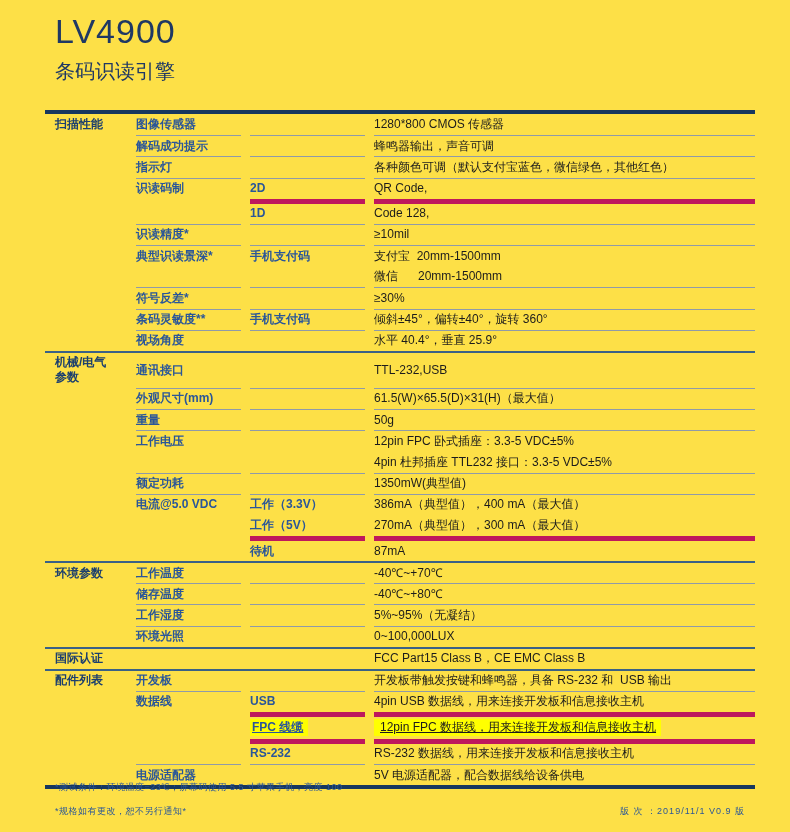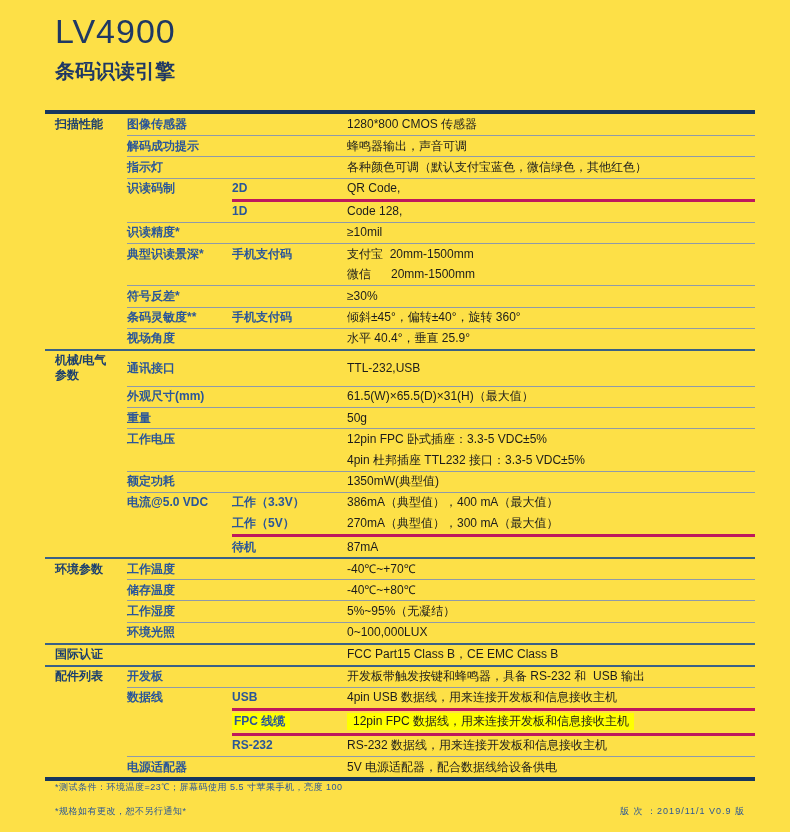--- a/index.html
+++ b/index.html
@@ -11,48 +11,49 @@
     font-family:"Liberation Sans", sans-serif;
     overflow:hidden;
   }
   .title {
     position:absolute; left:55px; top:12px;
     font-size:34px; font-weight:400; letter-spacing:1px;
     color:#1F3864;
   }
   .subtitle {
     position:absolute; left:55px; top:58px;
-    font-size:20px; font-weight:700;
+    font-size:20px; font-weight:400;
     color:#1F3864;
     text-align:right;
   }
   .spec-table {
     position:absolute; left:45px; top:110px; width:710px;
   }
   .bar { height:4px; background:#17375E; width:100%; }
   .row {
     display:grid;
     grid-template-columns:82px 105px 115px 1fr;
     min-height:21.2px;
     position:relative;
+    gap:9px;
   }
   .row > div {
     display:flex; align-items:center;
     font-size:12px; line-height:15px;
     padding:2.5px 4px 2.5px 0;
   }
   .c1 { padding-left:10px !important; font-weight:700; color:#1C3F6E; }
   .c1 span { white-space:pre-line; }
   .c2, .c3 { font-weight:700; color:#2A5699; }
   .c4 { color:#1C1C1C; }
   .c4 span { white-space:pre-wrap; }
   .sep-prop .c2, .sep-prop .c3, .sep-prop .c4 { border-top:1px solid #8f9aa8; }
-  .sep-sub .c3, .sep-sub .c4 { border-top:3px solid #be185d; }
+  .sep-sub .c3, .sep-sub .c4 { border-top:5px solid #be185d; }
   .sep-section { border-top:2px solid #3A6186; }
-  .hl .c3 span, .hl .c4 span { background:#FFFF00; padding:1px 5px 1px 2px; }
+  .hl .c3 span, .hl .c4 span { background:#FFFF00; padding:1px 5px 1px 2px;text-decoration:underline; }
   .hl .c4 span { padding-left:6px; }
   .footnotes {
     position:absolute; left:55px; top:781px; width:690px;
     font-size:9px; color:#2B5797; letter-spacing:0.5px;
   }
   .foot-line1 { margin-bottom:11px; }
   .foot-line2 { display:flex; justify-content:space-between; align-items:center; }
   .version { color:#2B5797; font-size:9px; letter-spacing:1px; }
 </style>
 </head>

